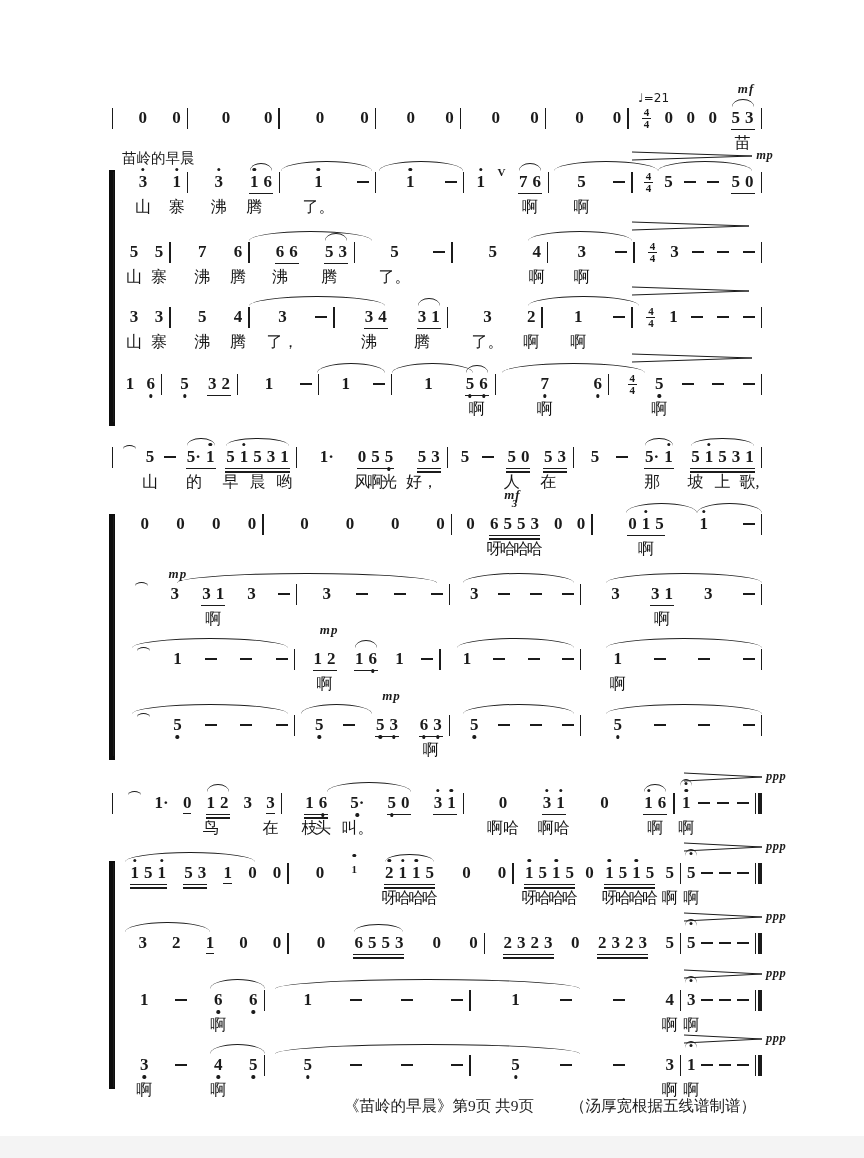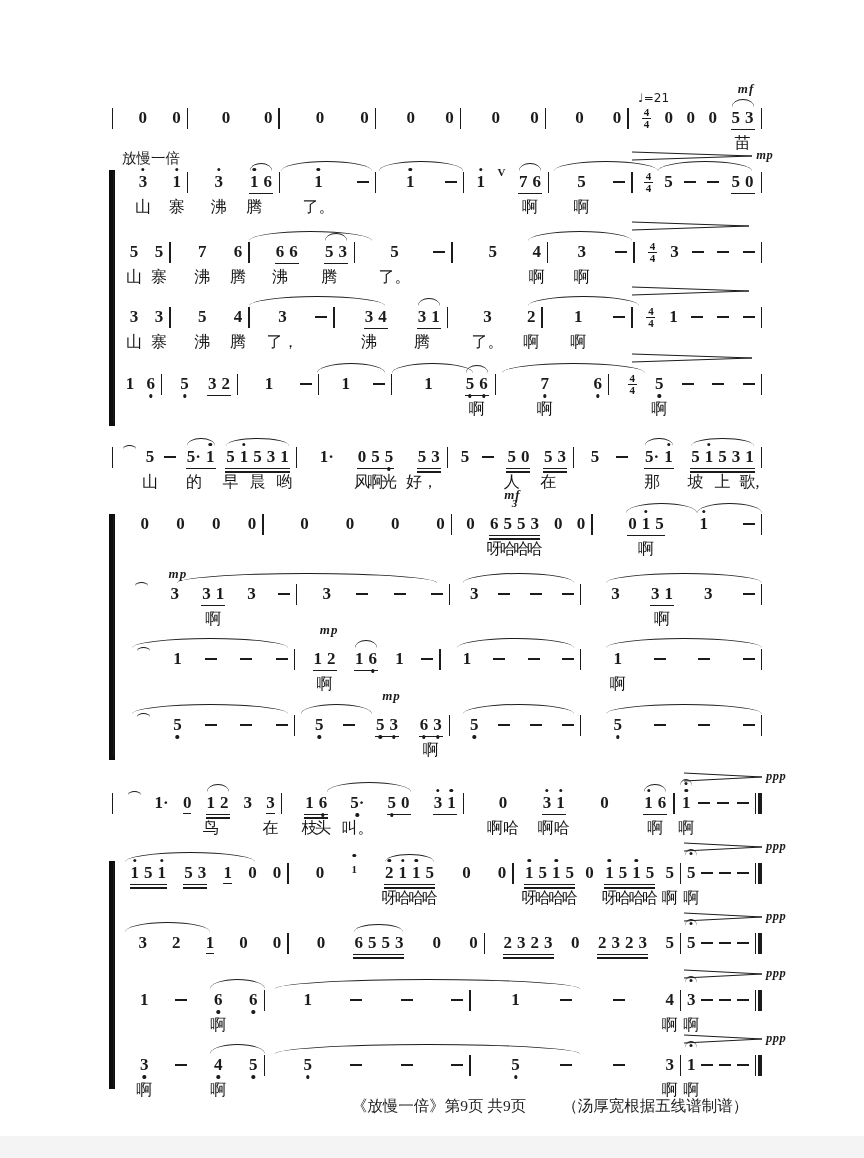--- a/index.html
+++ b/index.html
@@ -111,21 +111,21 @@
               <div class="uline"></div>
               <div class="garc"></div>
               <div class="dyn">mf</div>
               <div class="ly">苗</div>
             </div>
           </div>
           <div class="bar"></div>
         </div>
       </div>
       <div class="row" style="top: 150px; left: 112px; width: 650px;">
-        <div class="pretext">放慢一倍</div>
+        <div class="pretext">苗岭的早晨</div>
         <div class="line">
           <div class="measure" style="flex-grow: 74;">
             <div class="bar"></div>
             <div class="nwrap"><span class="nt">3</span><div class="dothi"></div><div class="ly">山</div></div>
             <div class="nwrap"><span class="nt">1</span><div class="dothi"></div><div class="ly">寨</div></div>
           </div>
           <div class="measure" style="flex-grow: 92;">
             <div class="bar"></div>
             <div class="nwrap"><span class="nt">3</span><div class="dothi"></div><div class="ly">沸</div></div>
             <div class="grp">
@@ -1199,17 +1199,17 @@
         <div class="wlabel" style="left: 654px;">ppp</div>
       </div>
       <div class="bracket" style="left: 109px; top: 170px; height: 256px;"></div>
       <div class="bracket" style="left: 109px; top: 514px; height: 246px;"></div>
       <div class="bracket" style="left: 109px; top: 861px; height: 228px;"></div>
       <div class="leadline" style="left: 113px; top: 172px; height: 250px;"></div>
       <div class="leadline" style="left: 113px; top: 516px; height: 240px;"></div>
       <div class="leadline" style="left: 113px; top: 863px; height: 224px;"></div>
     </div>
   <div class="footer">
-    <span>《放慢一倍》第9页 共9页</span>
+    <span>《苗岭的早晨》第9页 共9页</span>
     <span>（汤厚宽根据五线谱制谱）</span>
   </div>
   <div class="bottomstrip"></div>
 </div>
 
 </body></html>

